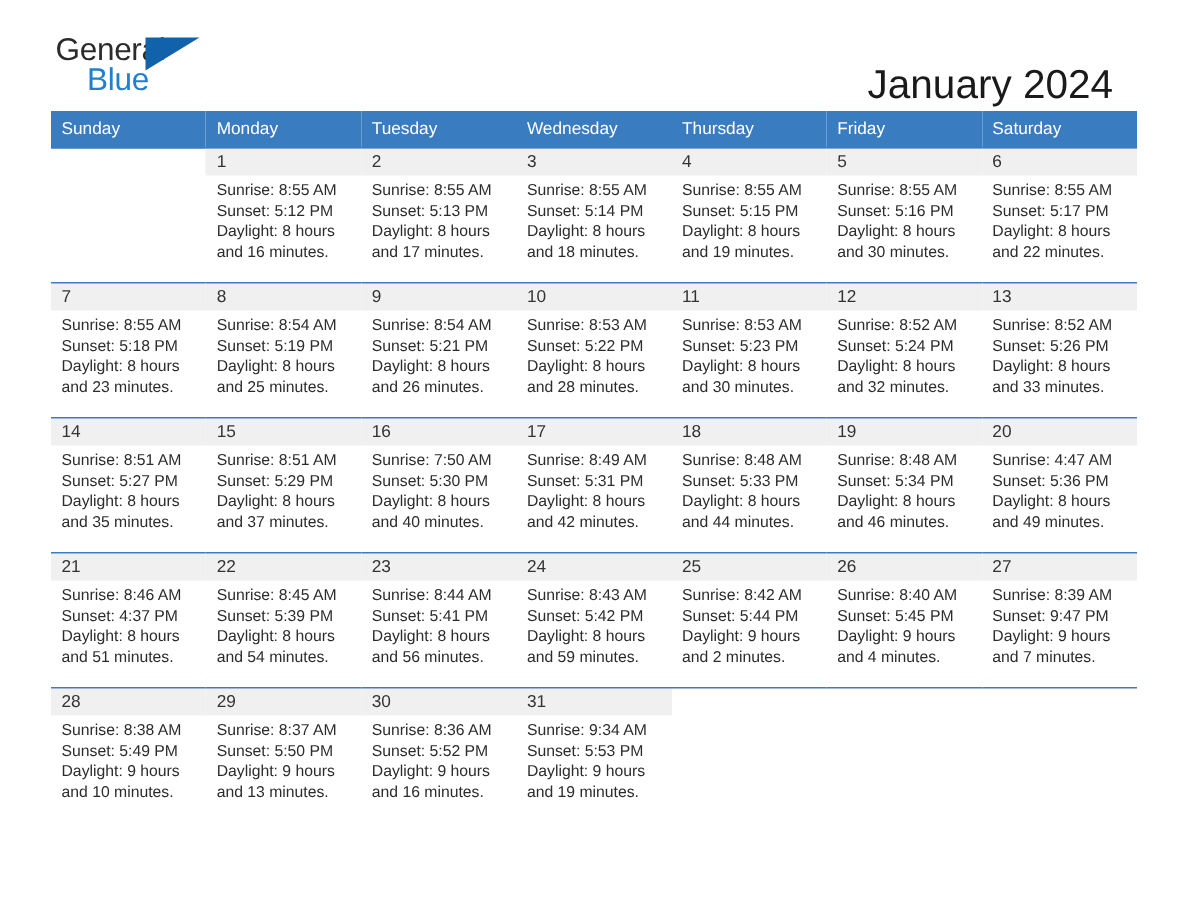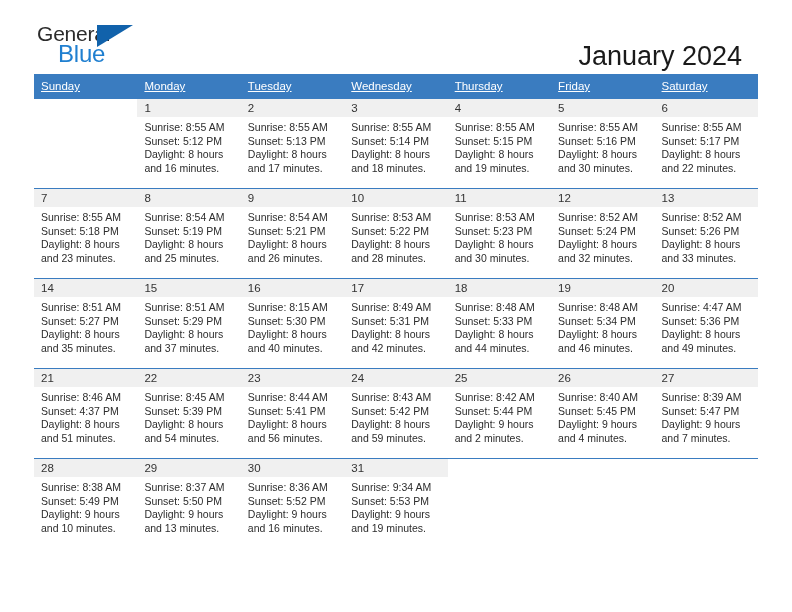--- a/index.html
+++ b/index.html
@@ -42,21 +42,21 @@
     top: 0px;
     font-size: 21px;
     color: #2b2b2b;
     letter-spacing: -0.2px;
     line-height: 24px;
   }
   .brand-blue {
     position: absolute;
     left: 24px;
     top: 20px;
-    font-size: 24px;
+    font-size: 21px;
     color: #1f7fd0;
     letter-spacing: -0.2px;
     line-height: 24px;
   }
   .brand-triangle {
     position: absolute;
     left: 63px;
     top: 3px;
     width: 0;
     height: 0;
@@ -90,21 +90,20 @@
   }
   .calendar th {
     background: #3a7cc0;
     color: #ffffff;
     font-size: 11.5px;
     font-weight: normal;
     text-align: left;
     padding: 6px 0 6px 7px;
     height: 20px;
     box-sizing: border-box;
-    text-decoration: underline;
   }
   .calendar td {
     vertical-align: top;
     padding: 0;
     border-top: 1px solid #3a7cc0;
     height: 90px;
     box-sizing: border-box;
   }
   .calendar tr.week-row td { border-top: 1px solid #3a7cc0; }
 
@@ -339,21 +338,21 @@
                 <div>Sunset: 5:29 PM</div>
                 <div>Daylight: 8 hours</div>
                 <div>and 37 minutes.</div>
               </div>
             </div>
           </td>
           <td>
             <div class="cell">
               <div class="daynum">16</div>
               <div class="info">
-                <div>Sunrise: 8:15 AM</div>
+                <div>Sunrise: 7:50 AM</div>
                 <div>Sunset: 5:30 PM</div>
                 <div>Daylight: 8 hours</div>
                 <div>and 40 minutes.</div>
               </div>
             </div>
           </td>
           <td>
             <div class="cell">
               <div class="daynum">17</div>
               <div class="info">
@@ -463,21 +462,21 @@
                 <div>Daylight: 9 hours</div>
                 <div>and 4 minutes.</div>
               </div>
             </div>
           </td>
           <td>
             <div class="cell">
               <div class="daynum">27</div>
               <div class="info">
                 <div>Sunrise: 8:39 AM</div>
-                <div>Sunset: 5:47 PM</div>
+                <div>Sunset: 9:47 PM</div>
                 <div>Daylight: 9 hours</div>
                 <div>and 7 minutes.</div>
               </div>
             </div>
           </td>
         </tr>
         <tr class="week-row">
           <td>
             <div class="cell">
               <div class="daynum">28</div>

